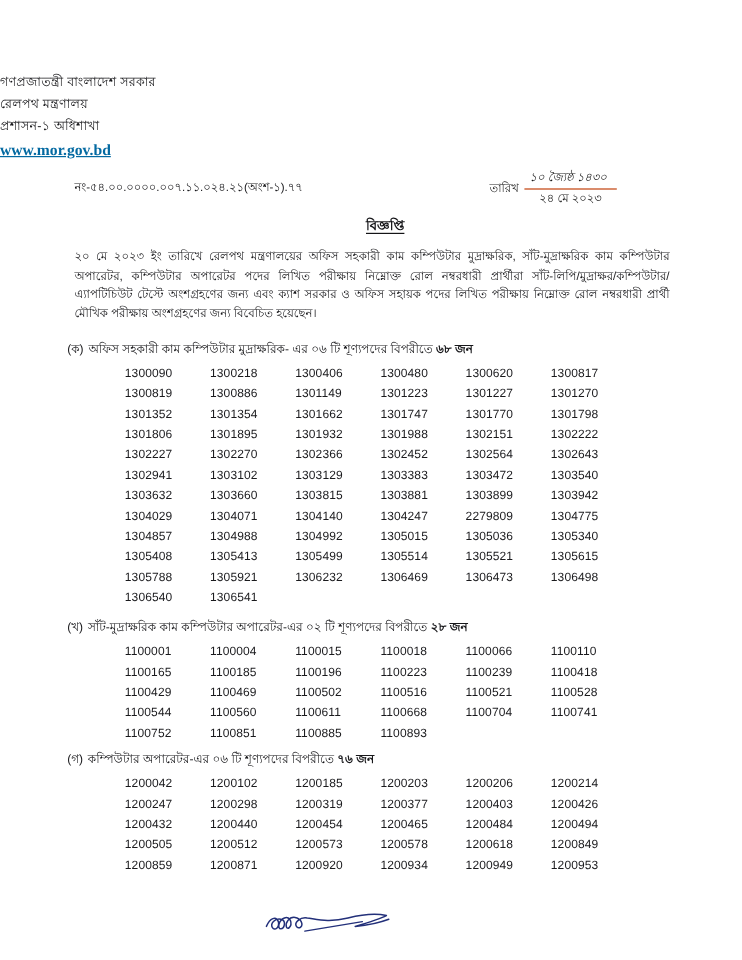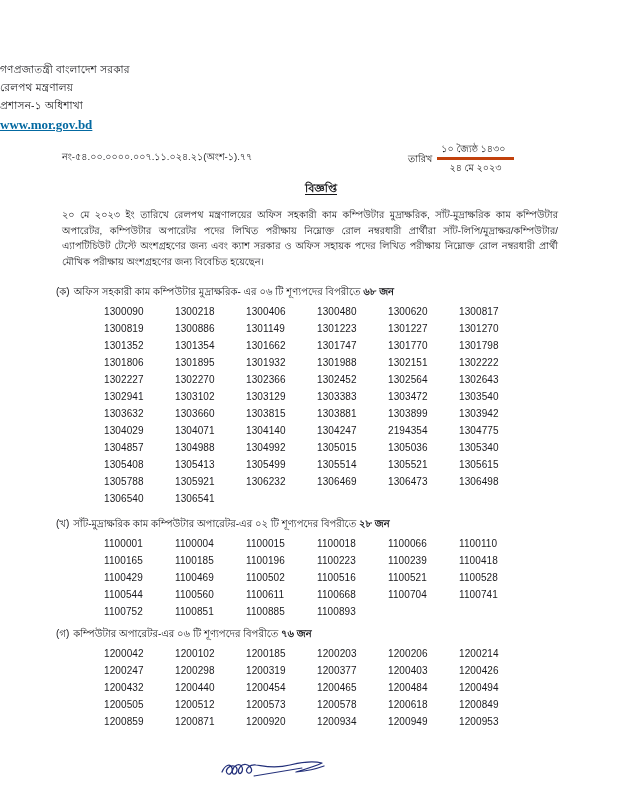--- a/index.html
+++ b/index.html
@@ -75,22 +75,23 @@
   }
   .date-stack {
     display: flex;
     flex-direction: column;
     align-items: center;
   }
   .date-bn {
     font-size: 9.6px;
     line-height: 14px;
     padding: 0 8px 1px 4px;
-    border-bottom: 3px solid #c2410c;
-    white-space: nowrap;
+    border-bottom: 1px solid #c2410c;
+    white-space: nowrap;
+    font-style: italic;
   }
   .date-en {
     font-size: 9.6px;
     line-height: 14px;
     padding-top: 1px;
     white-space: nowrap;
   }
 
   
   .notice-title {
@@ -235,21 +236,21 @@
         <div class="roll">1303632</div>
         <div class="roll">1303660</div>
         <div class="roll">1303815</div>
         <div class="roll">1303881</div>
         <div class="roll">1303899</div>
         <div class="roll">1303942</div>
         <div class="roll">1304029</div>
         <div class="roll">1304071</div>
         <div class="roll">1304140</div>
         <div class="roll">1304247</div>
-        <div class="roll">2194354</div>
+        <div class="roll">2279809</div>
         <div class="roll">1304775</div>
         <div class="roll">1304857</div>
         <div class="roll">1304988</div>
         <div class="roll">1304992</div>
         <div class="roll">1305015</div>
         <div class="roll">1305036</div>
         <div class="roll">1305340</div>
         <div class="roll">1305408</div>
         <div class="roll">1305413</div>
         <div class="roll">1305499</div>

